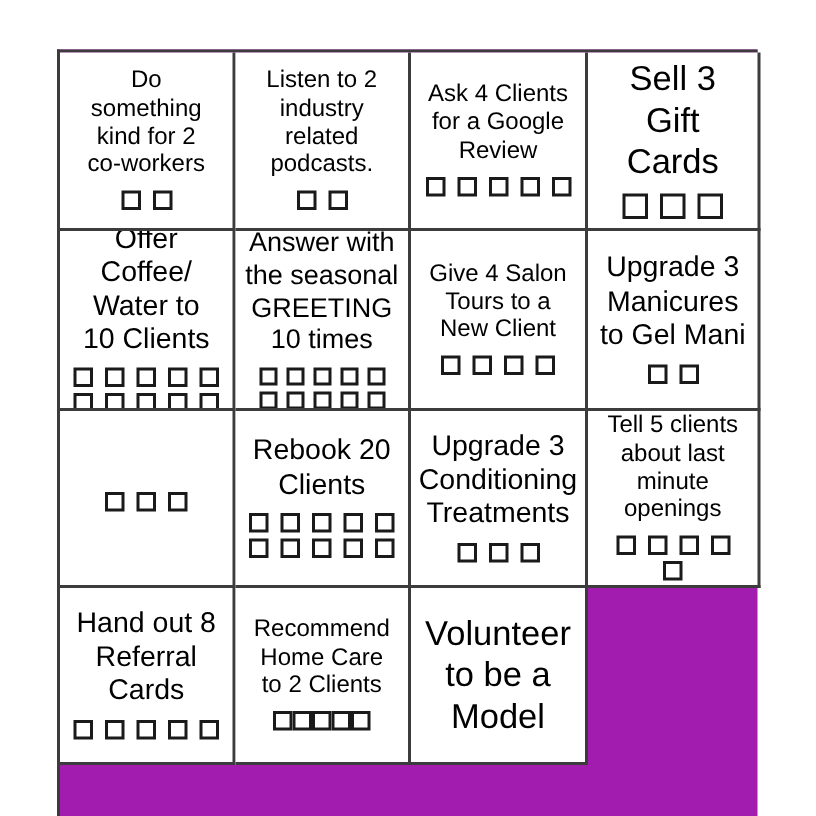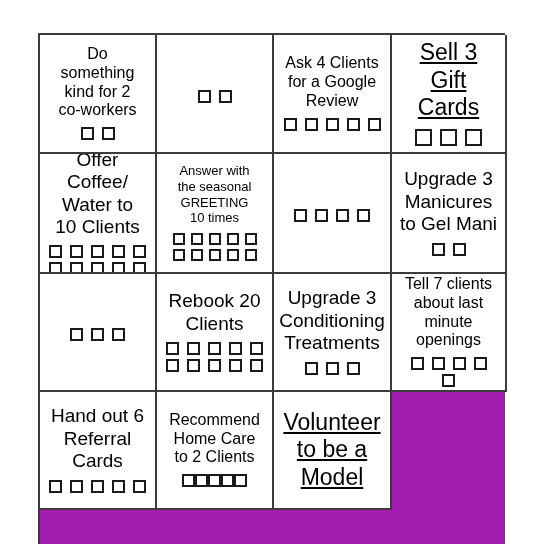--- a/index.html
+++ b/index.html
@@ -47,24 +47,24 @@
 
   .cell-text {
     text-align: center;
     line-height: 1.17;
     font-size: 16px;
     white-space: pre-line;
     word-break: break-word;
   }
 
   
-  .size-xl .cell-text { font-size: 23px; line-height: 1.20; text-decoration: underline; }
+  .size-xl .cell-text { font-size: 23px; line-height: 1.20; }
   .size-lg .cell-text { font-size: 19px; line-height: 1.18; }
   .size-md .cell-text { font-size: 16px; line-height: 1.17; }
-  .size-sm .cell-text { font-size: 13px; line-height: 1.22; }
+  .size-sm .cell-text { font-size: 18px; line-height: 1.22; }
 
   .checkbox-group {
     display: flex;
     flex-wrap: wrap;
     justify-content: center;
     align-items: center;
     margin-top: 5px;
     max-width: 106px;
   }
   .checkbox-group.tight { max-width: 100px; }
@@ -92,20 +92,24 @@
       <div class="cell-text">Do
 something
 kind for 2
 co-workers</div>
       <div class="checkbox-group">
         <div class="checkbox"></div>
         <div class="checkbox"></div>
       </div>
     </div>
     <div class="bingo-cell size-md">
+      <div class="cell-text">Listen to 2
+industry
+related
+podcasts.</div>
       <div class="checkbox-group">
         <div class="checkbox"></div>
         <div class="checkbox"></div>
       </div>
     </div>
     <div class="bingo-cell size-md">
       <div class="cell-text">Ask 4 Clients
 for a Google
 Review</div>
       <div class="checkbox-group">
@@ -154,20 +158,23 @@
         <div class="checkbox"></div>
         <div class="checkbox"></div>
         <div class="checkbox"></div>
         <div class="checkbox"></div>
         <div class="checkbox"></div>
         <div class="checkbox"></div>
         <div class="checkbox"></div>
       </div>
     </div>
     <div class="bingo-cell size-md">
+      <div class="cell-text">Give 4 Salon
+Tours to a
+New Client</div>
       <div class="checkbox-group">
         <div class="checkbox"></div>
         <div class="checkbox"></div>
         <div class="checkbox"></div>
         <div class="checkbox"></div>
       </div>
     </div>
     <div class="bingo-cell size-lg">
       <div class="cell-text">Upgrade 3
 Manicures
@@ -204,34 +211,34 @@
       <div class="cell-text">Upgrade 3
 Conditioning
 Treatments</div>
       <div class="checkbox-group">
         <div class="checkbox"></div>
         <div class="checkbox"></div>
         <div class="checkbox"></div>
       </div>
     </div>
     <div class="bingo-cell size-md">
-      <div class="cell-text">Tell 7 clients
+      <div class="cell-text">Tell 5 clients
 about last
 minute
 openings</div>
       <div class="checkbox-group">
         <div class="checkbox"></div>
         <div class="checkbox"></div>
         <div class="checkbox"></div>
         <div class="checkbox"></div>
         <div class="checkbox"></div>
       </div>
     </div>
     <div class="bingo-cell size-lg">
-      <div class="cell-text">Hand out 6
+      <div class="cell-text">Hand out 8
 Referral
 Cards</div>
       <div class="checkbox-group">
         <div class="checkbox"></div>
         <div class="checkbox"></div>
         <div class="checkbox"></div>
         <div class="checkbox"></div>
         <div class="checkbox"></div>
       </div>
     </div>

